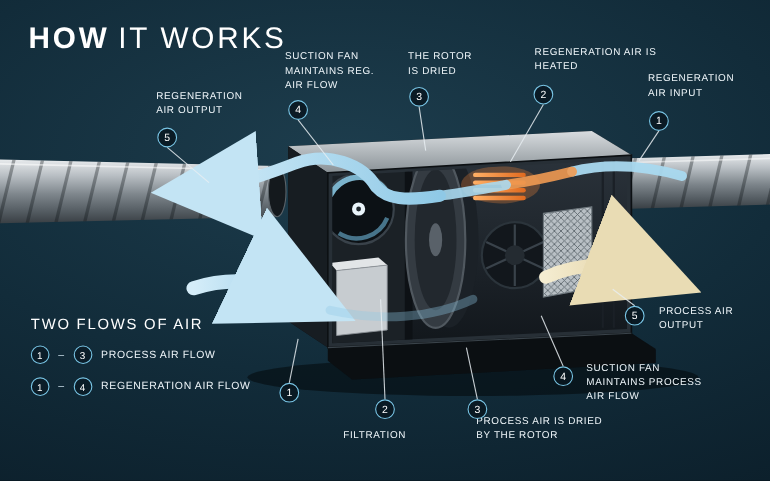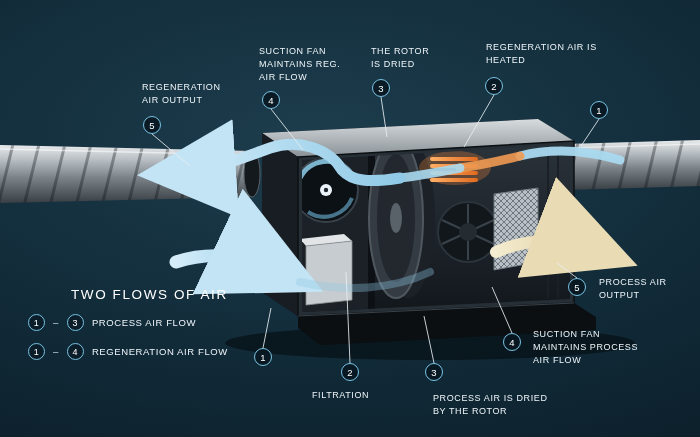--- a/index.html
+++ b/index.html
@@ -24,21 +24,21 @@
     position:absolute;font-size:9px;letter-spacing:.6px;line-height:1.45;
     color:#eef5f9;text-transform:uppercase;
   }
   .num{
     position:absolute;width:18px;height:18px;border-radius:50%;
     border:1.5px solid var(--accent-blue);background:rgba(8,22,32,.85);
     color:var(--text);font-size:9.5px;display:flex;align-items:center;justify-content:center;
     transform:translate(-50%,-50%);z-index:3;
   }
   .legend{position:absolute;left:28px;top:287px;z-index:3;}
-  .legend-heading{font-size:13.5px;letter-spacing:1.6px;font-weight:400;color:var(--text);text-align:right;}
+  .legend-heading{font-size:13.5px;letter-spacing:1.6px;font-weight:400;color:var(--text);}
   .legend-row{display:flex;align-items:center;gap:7px;margin-top:12px;font-size:9.5px;letter-spacing:.6px;}
   .legend-row .lnum{
     width:17px;height:17px;border-radius:50%;border:1.5px solid var(--accent-blue);
     background:rgba(8,22,32,.6);display:flex;align-items:center;justify-content:center;
     font-size:9px;flex:0 0 auto;
   }
   .legend-row .dash{color:#cfe3ee;margin:0 1px;}
   .legend-row .llabel{margin-left:1px;color:#eef5f9;}
 </style>
 </head>
@@ -212,39 +212,43 @@
       <line x1="494" y1="95" x2="464" y2="147"></line>
       <line x1="599" y1="119" x2="581" y2="146"></line>
       <line x1="577" y1="278" x2="557" y2="263"></line>
       <line x1="512" y1="333" x2="492" y2="287"></line>
       <line x1="434" y1="363" x2="424" y2="316"></line>
       <line x1="350" y1="363" x2="346" y2="272"></line>
       <line x1="263" y1="348" x2="271" y2="308"></line>
     </g>
   </svg>
 
+  <div class="title">
+    <span class="bold">HOW</span><span>IT WORKS</span>
+  </div>
 
   <div class="num" style="left:152px;top:125px">5</div>
   <div class="num" style="left:271px;top:100px">4</div>
   <div class="num" style="left:381px;top:88px">3</div>
   <div class="num" style="left:494px;top:86px">2</div>
   <div class="num" style="left:599px;top:110px">1</div>
   <div class="num" style="left:577px;top:287px">5</div>
   <div class="num" style="left:512px;top:342px">4</div>
   <div class="num" style="left:434px;top:372px">3</div>
   <div class="num" style="left:350px;top:372px">2</div>
   <div class="num" style="left:263px;top:357px">1</div>
 
   <div class="callout-label" style="left:142px;top:81px;width:92px;">REGENERATION AIR OUTPUT</div>
   <div class="callout-label" style="left:259px;top:45px;width:94px">SUCTION FAN MAINTAINS REG. AIR FLOW</div>
   <div class="callout-label" style="left:486px;top:41px;width:112px">REGENERATION AIR IS HEATED</div>
   <div class="callout-label" style="left:371px;top:45px;width:70px">THE ROTOR IS DRIED</div>
+  <div class="callout-label" style="left:589px;top:65px;width:92px">REGENERATION AIR INPUT</div>
   <div class="callout-label" style="left:533px;top:328px;width:114px">SUCTION FAN MAINTAINS PROCESS AIR FLOW</div>
   <div class="callout-label" style="left:599px;top:276px;width:84px">PROCESS AIR OUTPUT</div>
-  <div class="callout-label" style="left:433px;top:392px;width:128px">PROCESS AIR IS DRIED BY THE ROTOR</div>
+  <div class="callout-label" style="left:433px;top:376px;width:128px">PROCESS AIR IS DRIED BY THE ROTOR</div>
   <div class="callout-label" style="left:312px;top:389px;width:78px;text-align:left">FILTRATION</div>
 
   <div class="legend">
     <div class="legend-heading">TWO FLOWS OF AIR</div>
     <div class="legend-row">
       <span class="lnum">1</span>
       <span class="dash">–</span>
       <span class="lnum">3</span>
       <span class="llabel">PROCESS AIR FLOW</span>
     </div>

